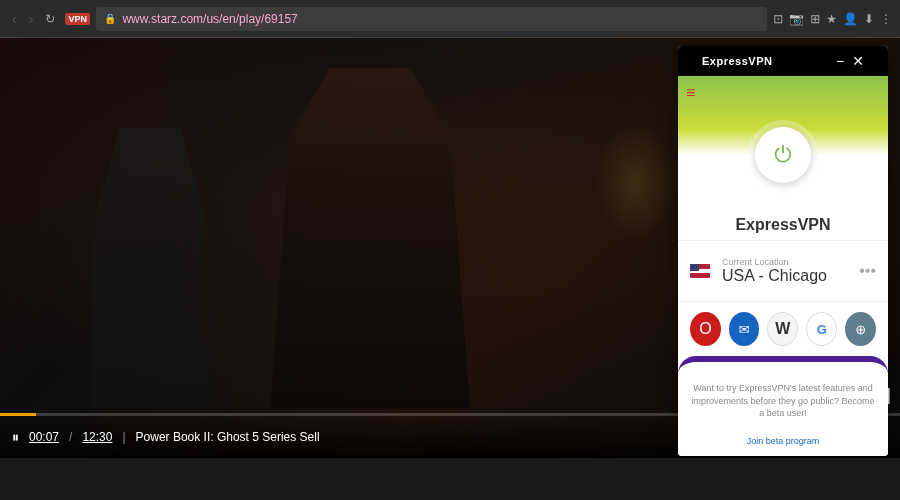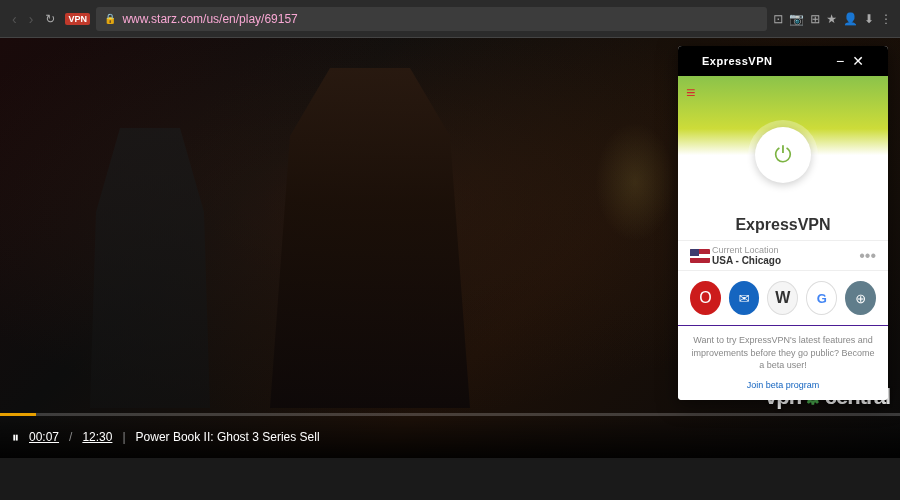--- a/index.html
+++ b/index.html
@@ -263,24 +263,24 @@
       font-size: 16px;
       font-weight: bold;
       color: #333;
       padding: 8px 0 6px;
       background: white;
     }
 
     .location-row {
       display: flex;
       align-items: center;
-      padding: 4px 12px;
+      padding: 16px 12px;
       border-top: 1px solid #eee;
       border-bottom: 1px solid #eee;
-      gap: 2px;
+      gap: 12px;
       cursor: pointer;
     }
     .flag-icon {
       width: 20px;
       height: 14px;
       background: linear-gradient(180deg, #b22234 33%, white 33%, white 66%, #b22234 66%);
       border-radius: 1px;
       position: relative;
       overflow: hidden;
       flex-shrink: 0;
@@ -293,22 +293,22 @@
       background: #3c3b6e;
     }
     .location-info {
       flex: 1;
     }
     .location-label {
       font-size: 9px;
       color: #999;
     }
     .location-name {
-      font-size: 10px;
-      font-weight: bold;
+      font-size: 16px;
+      font-weight: normal;
       color: #333;
     }
     .dots-menu {
       color: #aaa;
       font-size: 16px;
       cursor: pointer;
     }
 
     .shortcut-icons {
       display: flex;
@@ -326,35 +326,36 @@
       cursor: pointer;
       font-size: 16px;
     }
     .opera-icon { background: #cc1b1b; color: white; }
     .mail-icon { background: #1565c0; color: white; font-size: 13px; }
     .wiki-icon { background: #f5f5f5; color: #333; font-weight: bold; border: 1px solid #ddd; }
     .google-icon { background: white; border: 1px solid #ddd; font-size: 13px; font-weight: bold; }
     .loc-icon { background: #607d8b; color: white; font-size: 13px; }
 
     .vpn-beta-area {
-      padding: 8px 12px 10px;
-      border-top: 1px solid #4c1d95;
+      padding: 20px 12px 10px;
+      border-top: 6px solid #4c1d95;
       text-align: center;
+      border-radius: 18px;
     }
     .beta-text {
       font-size: 9px;
       color: #888;
       line-height: 1.4;
     }
     .beta-link {
       font-size: 9px;
       color: #1565c0;
       text-decoration: none;
       display: block;
-      margin-top: 8px;
+      margin-top: 16px;
     }
 
     
     .vpncentral-watermark {
       position: absolute;
       bottom: 48px;
       right: 10px;
       display: flex;
       align-items: center;
       gap: 2px;
@@ -404,21 +405,21 @@
   <div class="progress-bar">
     <div class="progress-fill"></div>
   </div>
 
   <div class="video-controls">
     <span class="play-btn">⏸</span>
     <span class="time-display">00:07</span>
     <span class="separator"> / </span>
     <span class="time-display">12:30</span>
     <span class="separator"> | </span>
-    <span class="video-title">Power Book II: Ghost 3 Series Sell</span>
+    <span class="video-title">Power Book II: Ghost 5 Series Sell</span>
   </div>
 
   <div class="vpn-popup">
 
     <div class="vpn-titlebar">
       <span class="vpn-logo-text">ExpressVPN</span>
       <div class="vpn-window-controls">
         <span class="vpn-wc-btn">−</span>
         <span class="vpn-wc-btn">✕</span>
       </div>

